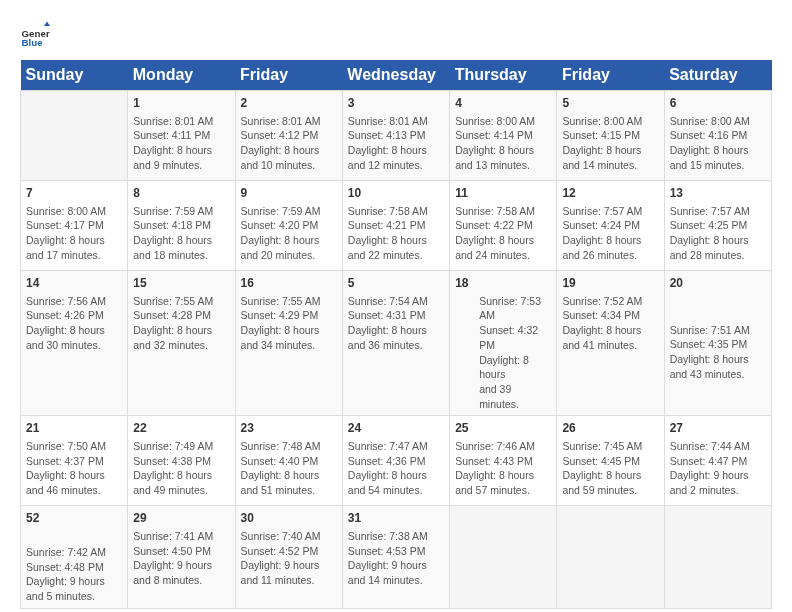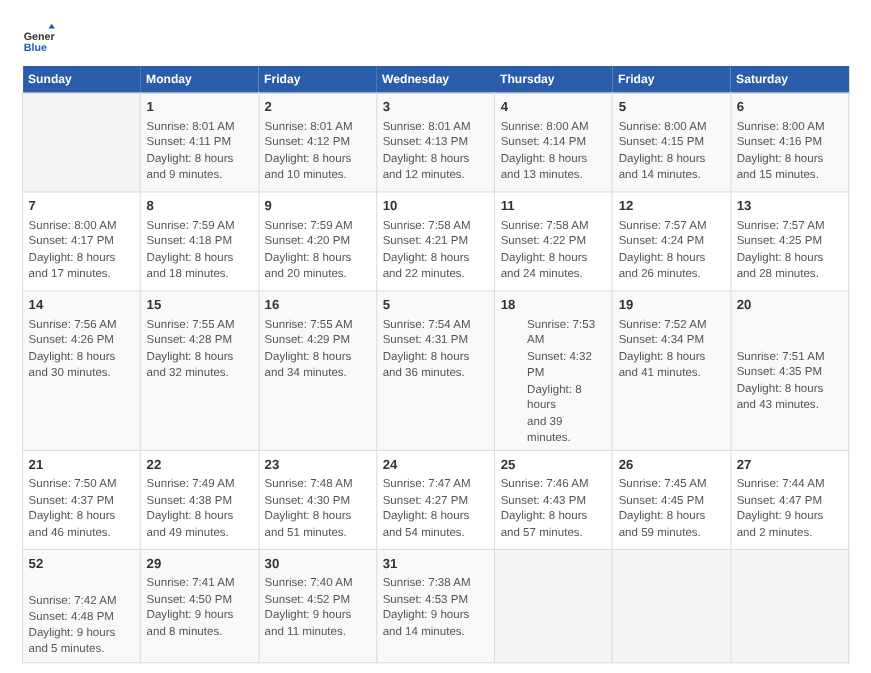--- a/index.html
+++ b/index.html
@@ -40,21 +40,21 @@
     table {
       width: 100%;
       border-collapse: collapse;
       font-size: 11px;
     }
     thead tr th {
       background-color: #2a5caa;
       color: #fff;
       text-align: left;
       padding: 6px 5px;
-      font-size: 11px;
+      font-size: 16px;
       font-weight: bold;
     }
     tbody tr td {
       vertical-align: top;
       padding: 4px 5px;
       border: 1px solid #ddd;
       min-height: 80px;
       width: 14.28%;
       color: #333;
       line-height: 1.4;
@@ -274,28 +274,28 @@
         <td>
           <span class="day-num">22</span>
           <div class="day-info" style="white-space: pre-line;">Sunrise: 7:49 AM
 Sunset: 4:38 PM
 Daylight: 8 hours
 and 49 minutes.</div>
         </td>
         <td>
           <span class="day-num">23</span>
           <div class="day-info" style="white-space: pre-line;">Sunrise: 7:48 AM
-Sunset: 4:30 PM
+Sunset: 4:40 PM
 Daylight: 8 hours
 and 51 minutes.</div>
         </td>
         <td>
           <span class="day-num">24</span>
           <div class="day-info" style="white-space: pre-line;">Sunrise: 7:47 AM
-Sunset: 4:27 PM
+Sunset: 4:36 PM
 Daylight: 8 hours
 and 54 minutes.</div>
         </td>
         <td>
           <span class="day-num">25</span>
           <div class="day-info" style="white-space: pre-line;">Sunrise: 7:46 AM
 Sunset: 4:43 PM
 Daylight: 8 hours
 and 57 minutes.</div>
         </td>

